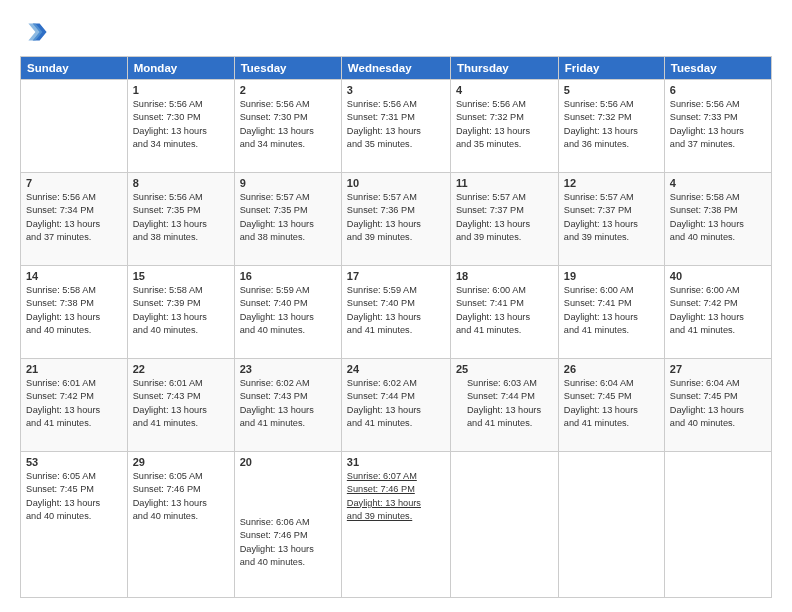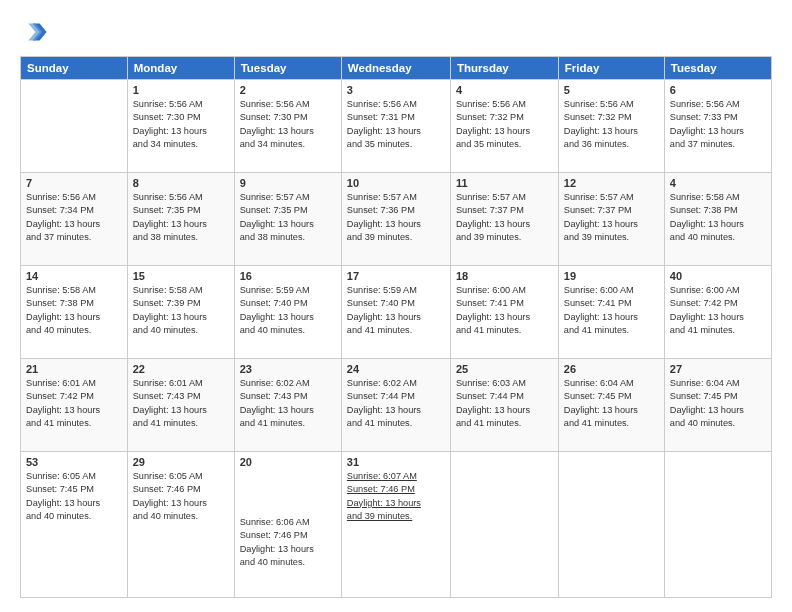--- a/index.html
+++ b/index.html
@@ -303,21 +303,21 @@
           </td>
           <td>
             <span class="day-num">24</span>
             <div class="cell-text" style="white-space: pre-line;">Sunrise: 6:02 AM
 Sunset: 7:44 PM
 Daylight: 13 hours
 and 41 minutes.</div>
           </td>
           <td>
             <span class="day-num">25</span>
-            <div class="cell-text" style="white-space: pre-line;">Sunrise: 6:03 AM
+            <div class="cell-text" style="white-space: pre-line; margin-left: 11px;">Sunrise: 6:03 AM
 Sunset: 7:44 PM
 Daylight: 13 hours
 and 41 minutes.</div>
           </td>
           <td>
             <span class="day-num">26</span>
             <div class="cell-text" style="white-space: pre-line;">Sunrise: 6:04 AM
 Sunset: 7:45 PM
 Daylight: 13 hours
 and 41 minutes.</div>

